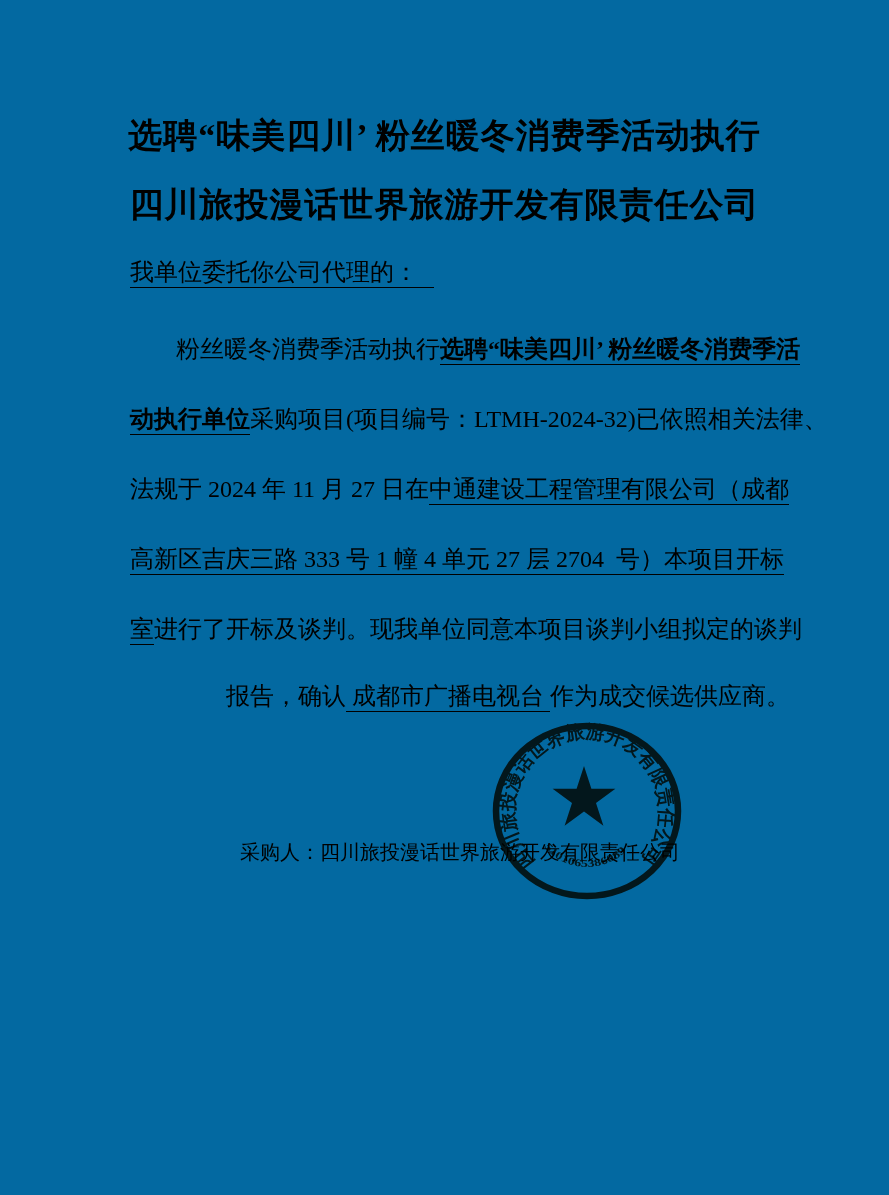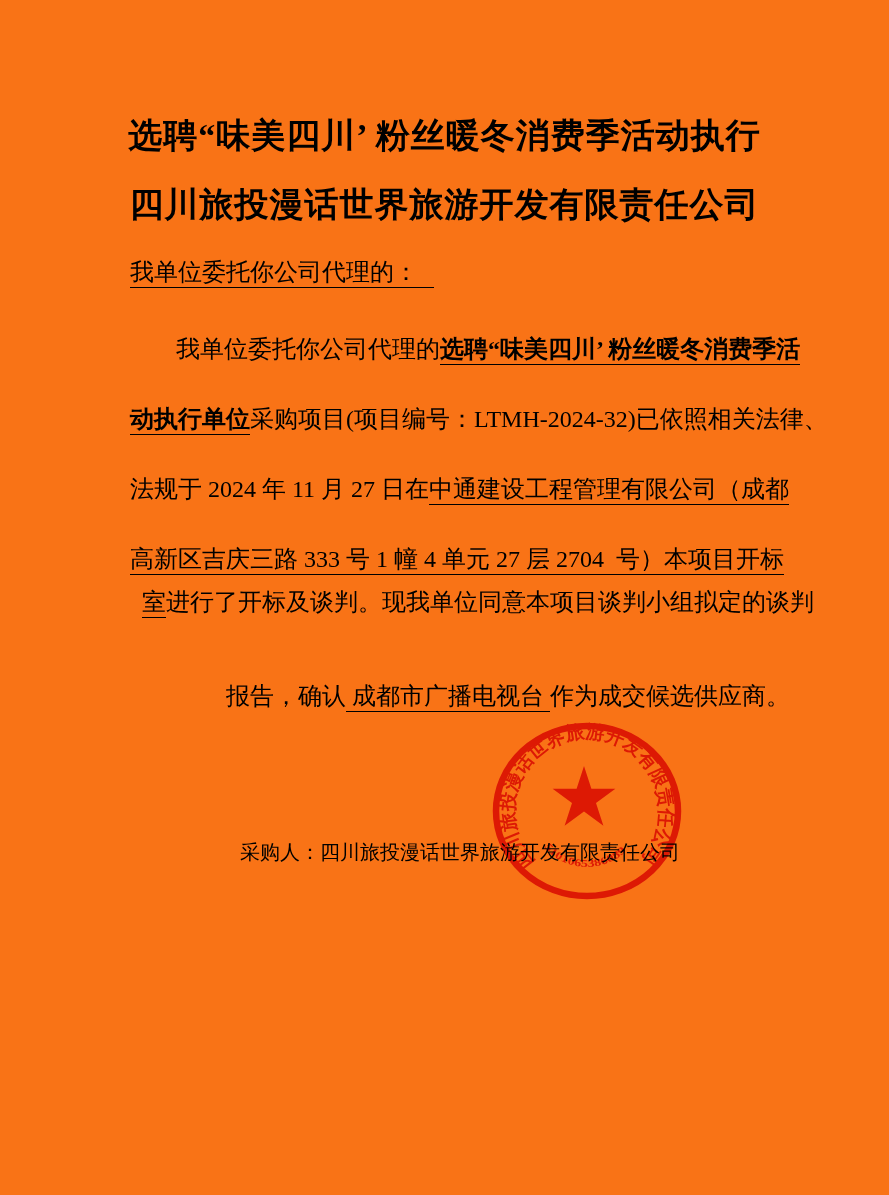--- a/index.html
+++ b/index.html
@@ -1,20 +1,20 @@
 <!DOCTYPE html>
 <html><head>
 <meta charset="utf-8">
 <style>
   html,body { margin:0; padding:0; background:#ffffff; }
   .page {
     position: relative;
     width: 889px;
     height: 1195px;
-    background: #f97316;
+    background: #0369a1;
     overflow: hidden;
     font-family: "Liberation Serif", "DejaVu Serif", serif;
     color: #000000;
   }
   .tline {
     position: absolute;
     left: 0;
     width: 889px;
     text-align: center;
     font-size: 34px;
@@ -31,21 +31,21 @@
     width: 660px;
     font-size: 24px;
     line-height: 70px;
     white-space: pre;
   }
   .addr  { top: 237px; }
   .bl1   { top: 314px; padding-left: 46px; }
   .bl2   { top: 384px; font-family: Liberation Serif, serif; }
   .bl3   { top: 454px; }
   .bl4   { top: 524px; }
-  .bl5   { top: 567px; margin-left: 12px; }
+  .bl5   { top: 594px; }
   .bl6   { top: 661px; text-align: right; }
   .b { font-weight: 700; }
   .u {
     border-bottom: 1px solid #000;
     padding-bottom: 2px;
   }
   .addr .u { padding-right: 16px; }
   .sig {
     position: absolute;
     font-size: 20px;
@@ -71,21 +71,21 @@
 </head>
 <body>
 
 <div class="page">
 
   <div class="tline title-1">选聘“味美四川’ 粉丝暖冬消费季活动执行</div>
   <div class="tline title-2">四川旅投漫话世界旅游开发有限责任公司</div>
 
   <div class="line addr"><span class="u">我单位委托你公司代理的：</span></div>
 
-  <div class="line bl1"><span>我单位委托你公司代理的</span><span class="b u">选聘“味美四川’ 粉丝暖冬消费季活</span></div>
+  <div class="line bl1"><span>粉丝暖冬消费季活动执行</span><span class="b u">选聘“味美四川’ 粉丝暖冬消费季活</span></div>
 
   <div class="line bl2"><span class="b u">动执行单位</span><span>采购项目(项目编号：LTMH-2024-32)已依照相关法律、</span></div>
 
   <div class="line bl3"><span>法规于 2024 年 11 月 27 日在</span><span class="u">中通建设工程管理有限公司（成都</span></div>
 
   <div class="line bl4"><span class="u">高新区吉庆三路 333 号 1 幢 4 单元 27 层 2704  号）本项目开标</span></div>
 
   <div class="line bl5"><span class="u">室</span><span>进行了开标及谈判。现我单位同意本项目谈判小组拟定的谈判</span></div>
 
   <div class="line bl6"><span>报告，确认</span><span class="u"> 成都市广播电视台 </span><span>作为成交候选供应商。</span></div>

